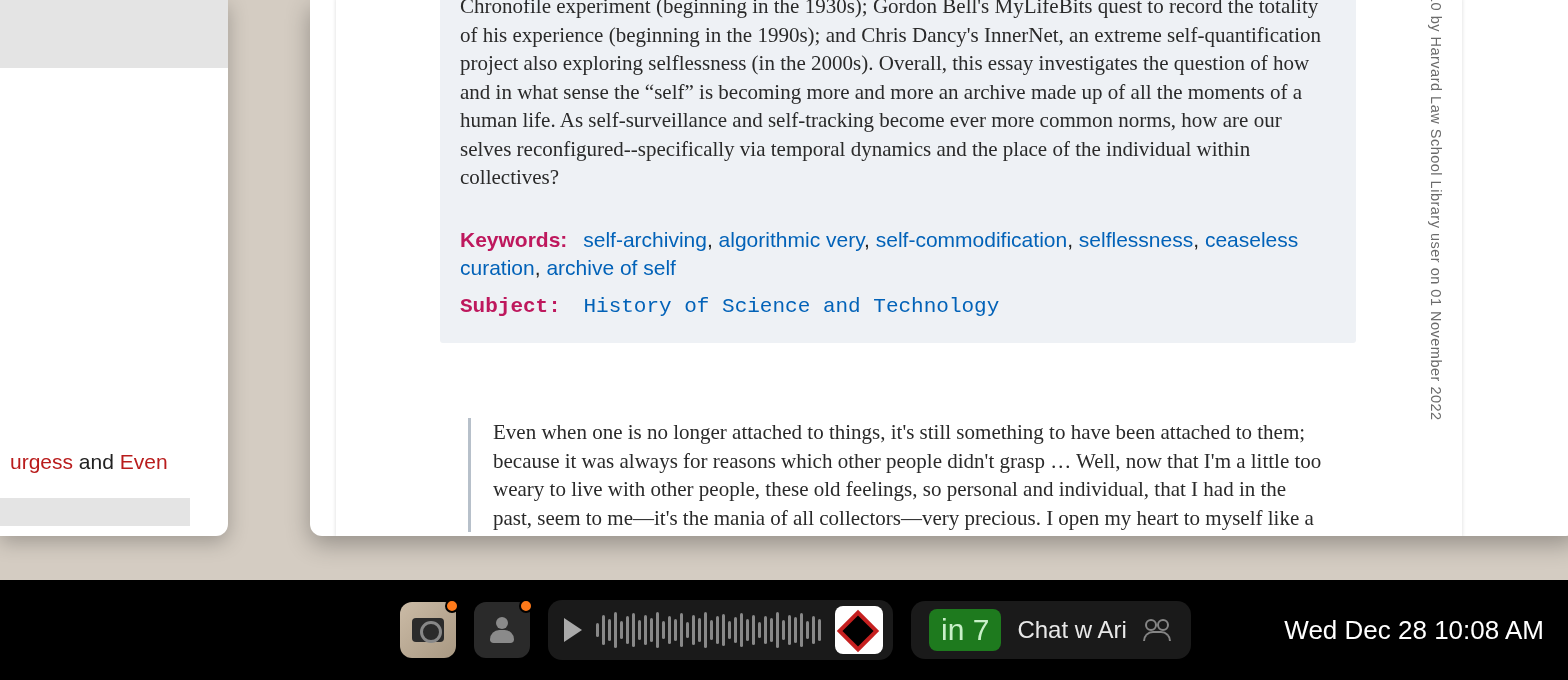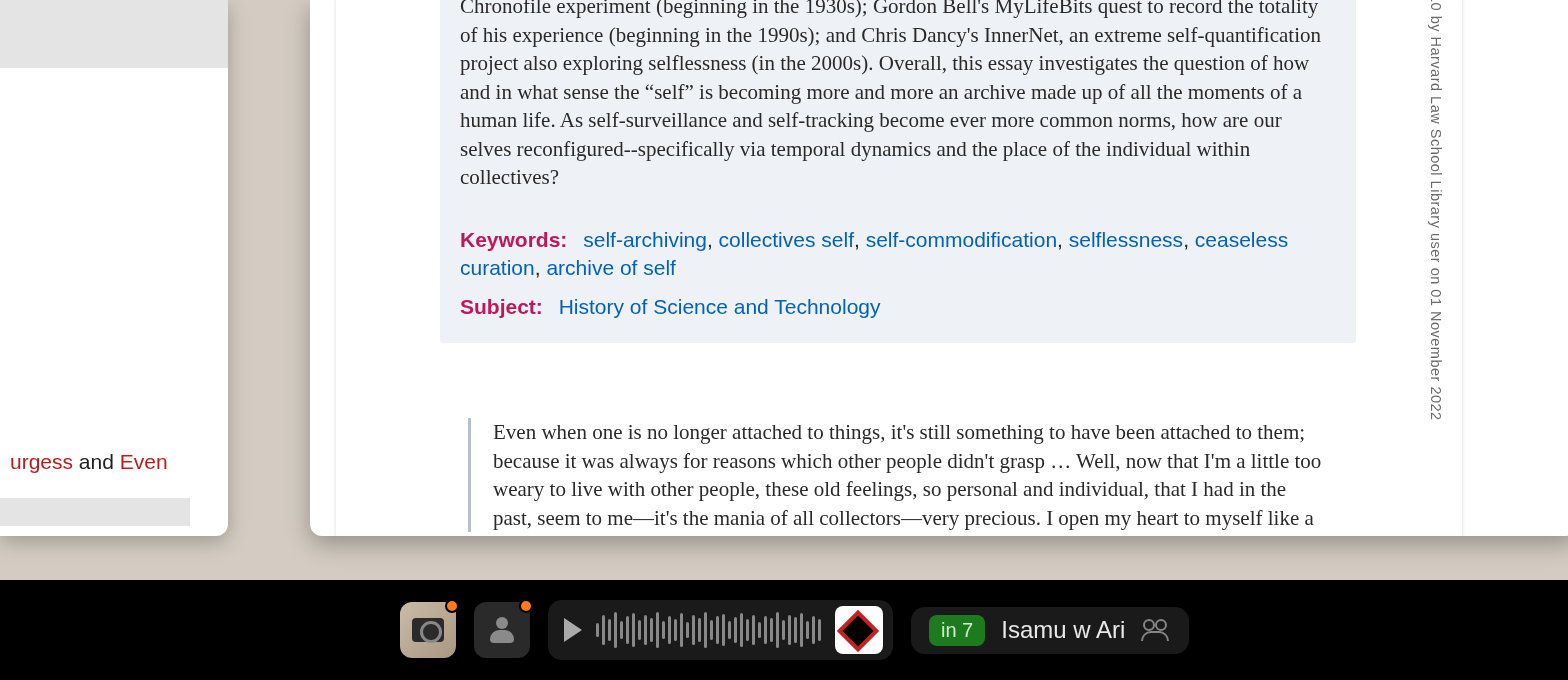--- a/index.html
+++ b/index.html
@@ -81,21 +81,21 @@
       width: 916px;
       background: #eef1f5;
       padding: 0 20px 22px 20px;
       font-size: 21px;
       line-height: 1.36;
       color: #2a2a2a;
       border-radius: 0 0 3px 3px;
     }
     .abstract-text { padding-top: 6px; }
     .meta-row { margin-top: 34px; font-family: -apple-system, "Helvetica Neue", Arial, sans-serif; font-size: 21px; }
-    .meta-row2 { margin-top: 10px; font-family: Liberation Sans, sans-serif; font-size: 21px; }
+    .meta-row2 { margin-top: 10px; font-family: Liberation Mono, monospace; font-size: 21px; }
     .meta-label { font-weight: 700; color: #be185d; margin-right: 10px; }
     .kw-link { color: #0262b8; }
     .sep { color: #222; }
 
     .quote-block {
       position: absolute;
       left: 132px;
       top: 420px;
       width: 860px;
       border-left: 3px solid #b7c0ca;
@@ -227,21 +227,21 @@
       gap: 16px;
       font-family: -apple-system, "Helvetica Neue", Arial, sans-serif;
       font-size: 24px;
       color: #e8e8e8;
     }
     .badge-green {
       background: #1e7a1e;
       color: #c9f0c9;
       padding: 4px 12px;
       border-radius: 8px;
-      font-size: 20px;
+      font-size: 30px;
     }
     .people-icon {
       width: 30px; height: 22px; position: relative;
       opacity: .6;
     }
     .people-icon::before, .people-icon::after {
       content: ""; position: absolute; border: 2px solid #ccc; border-radius: 50%;
       width: 8px; height: 8px; top: 0;
     }
     .people-icon::before { left: 2px; }
@@ -295,21 +295,21 @@
 
 <div class="doc-window">
   <div class="doc-page">
 
     <div class="abstract-box">
       <div class="abstract-text">Chronofile experiment (beginning in the 1930s); Gordon Bell's MyLifeBits quest to record the totality of his experience (beginning in the 1990s); and Chris Dancy's InnerNet, an extreme self-quantification project also exploring selflessness (in the 2000s). Overall, this essay investigates the question of how and in what sense the “self” is becoming more and more an archive made up of all the moments of a human life. As self-surveillance and self-tracking become ever more common norms, how are our selves reconfigured--specifically via temporal dynamics and the place of the individual within collectives?</div>
 
       <div class="meta-row">
         <span class="meta-label">Keywords:</span>
         <span class="kw-link">self-archiving</span><span class="sep">, </span>
-        <span class="kw-link">collectives self</span><span class="sep">, </span>
+        <span class="kw-link">algorithmic very</span><span class="sep">, </span>
         <span class="kw-link">self-commodification</span><span class="sep">, </span>
         <span class="kw-link">selflessness</span><span class="sep">, </span>
         <span class="kw-link">ceaseless curation</span><span class="sep">, </span>
         <span class="kw-link">archive of self</span>
       </div>
 
       <div class="meta-row2">
         <span class="meta-label">Subject:</span>
         <span class="kw-link">History of Science and Technology</span>
       </div>
@@ -370,19 +370,20 @@
         <span style="height:26px"></span>
           <span style="height:34px"></span>
           <span style="height:18px"></span>
         <span style="height:28px"></span>
           <span style="height:22px"></span>
       </div>
       <div class="album"></div>
     </div>
     <div class="event-pill">
       <span class="badge-green">in 7</span>
-      <span>Isamu w Ari</span>
+      <span>Chat w Ari</span>
       <span class="people-icon">
           <span class="bod"></span>
         </span>
     </div>
   </div>
+  <div class="clock">Wed Dec 28  10:08 AM</div>
 </div>
 
 </body></html>

